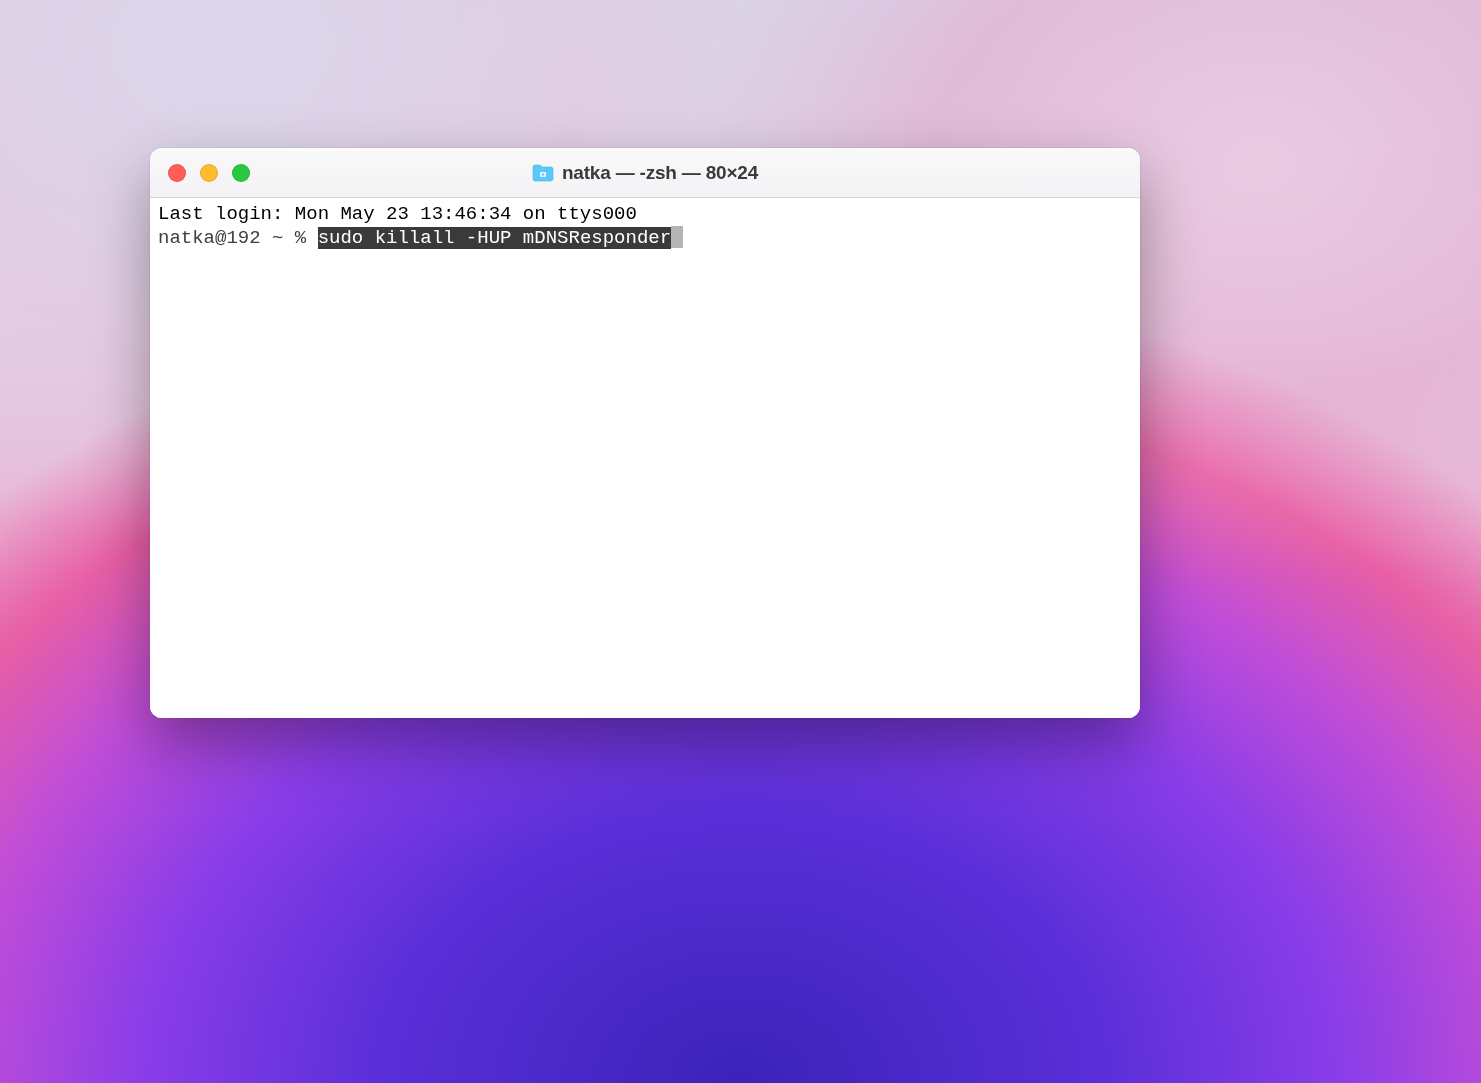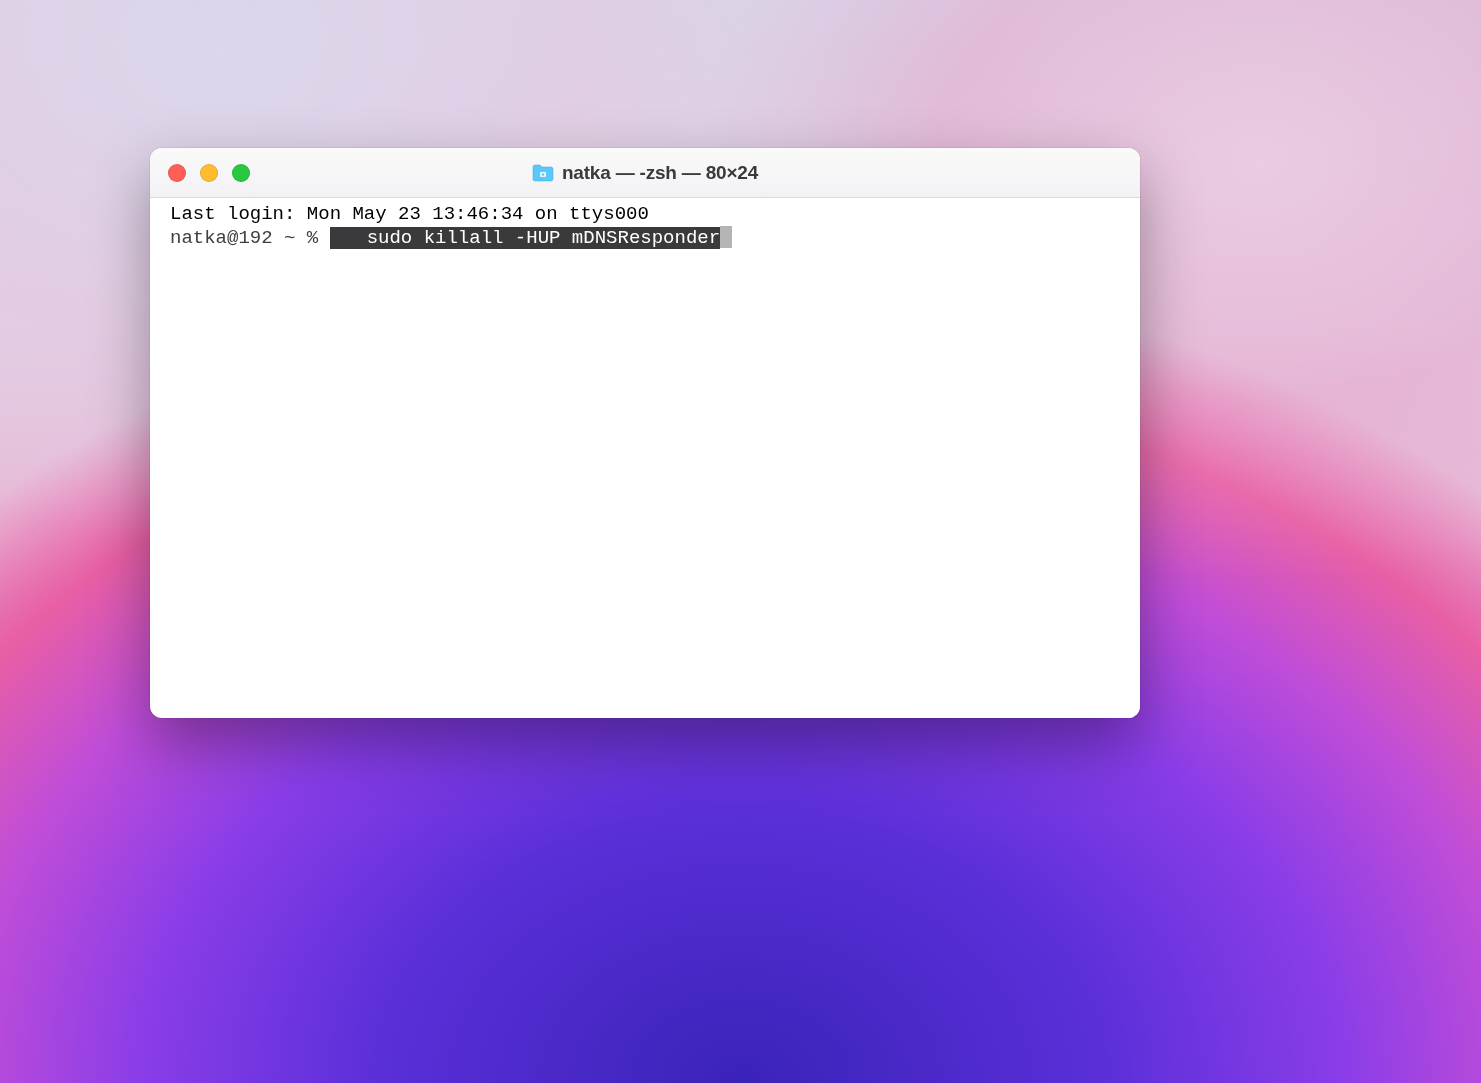--- a/index.html
+++ b/index.html
@@ -117,35 +117,33 @@
     .terminal-body {
       flex: 1;
       background: #ffffff;
       padding: 4px 8px;
       font-family: "SF Mono", Menlo, Monaco, "Courier New", monospace;
       font-size: 19px;
       line-height: 24px;
       color: #000000;
       overflow: hidden;
       white-space: pre;
-      margin-left: 12px;
     }
 
     .term-line {
       display: block;
     }
 
     .prompt {
       color: #404040;
     }
 
     .selected-cmd {
       background: #3a3a3c;
       color: #ffffff;
-      padding-left: 37px;
     }
 
     .cursor-block {
       display: inline-block;
       width: 12px;
       height: 22px;
       background: #b4b4b4;
       vertical-align: text-bottom;
       margin-bottom: 1px;
     }

